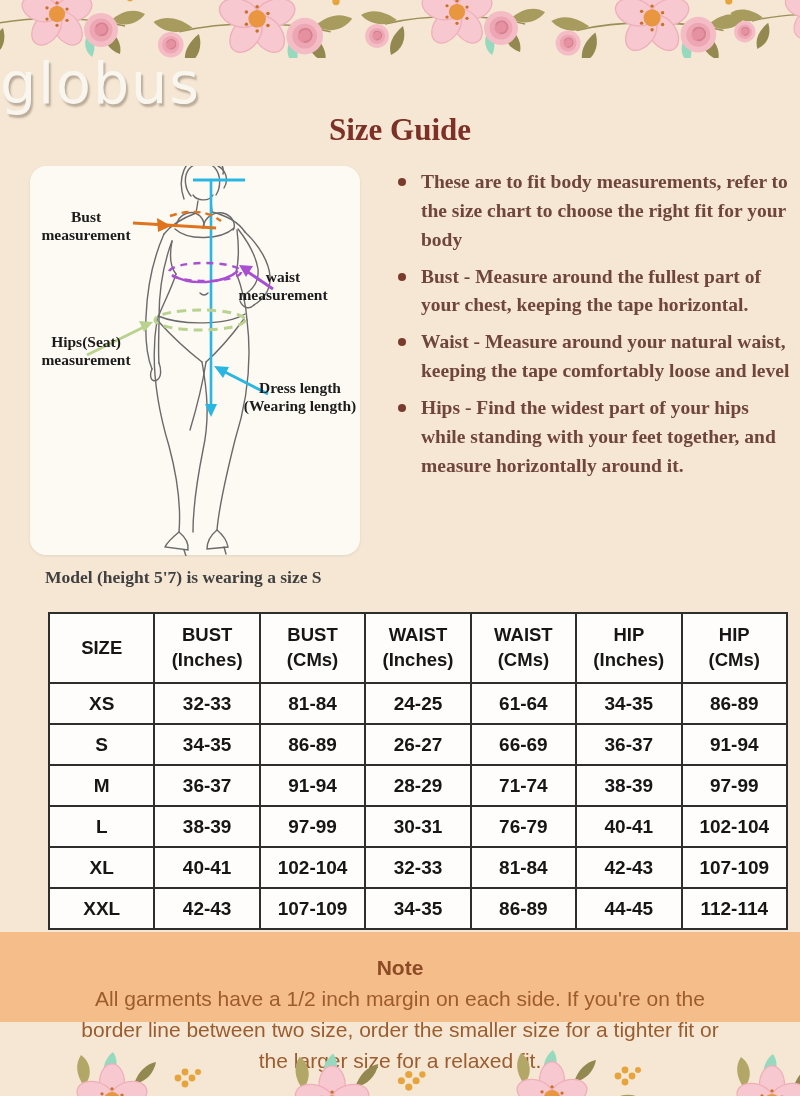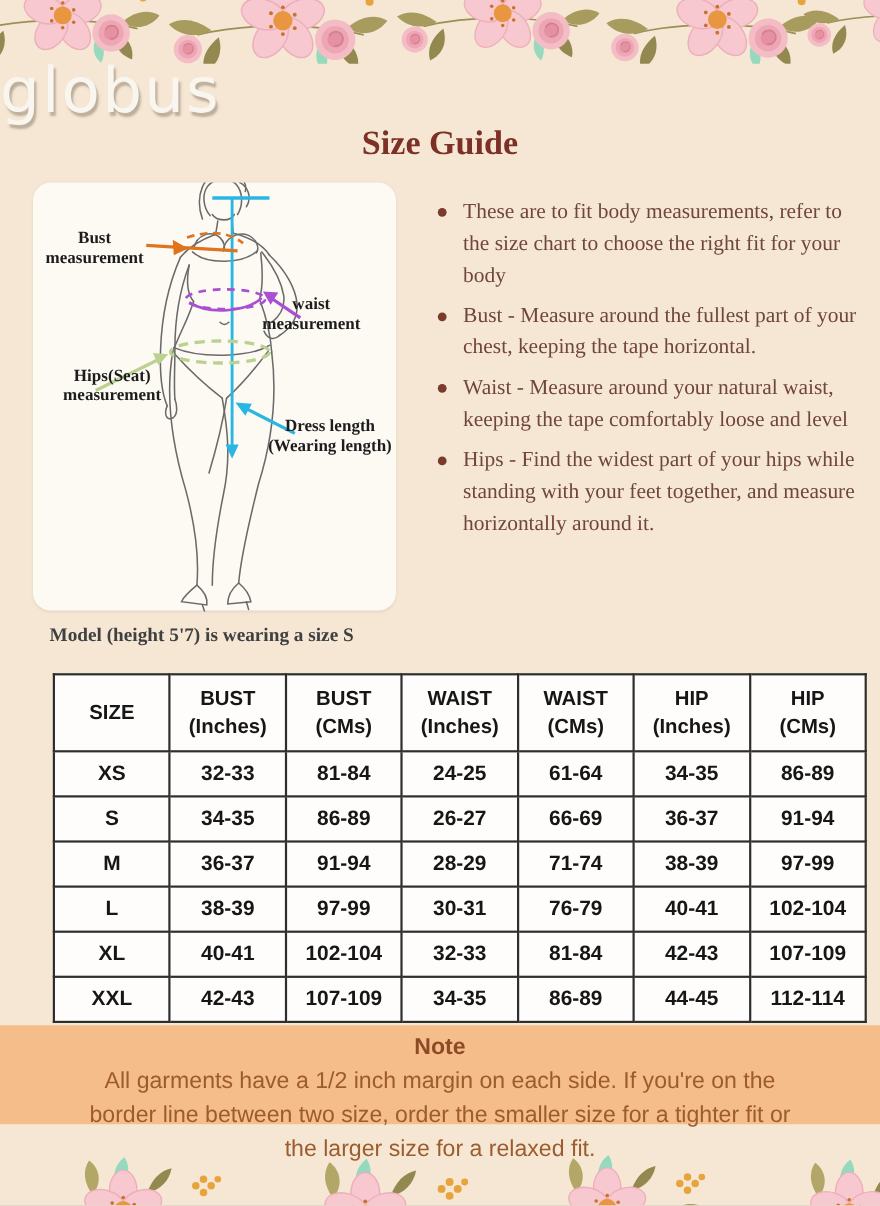--- a/index.html
+++ b/index.html
@@ -52,25 +52,25 @@
   .st-bust{stroke:var(--bust)}
   .st-waist{stroke:var(--waist)}
   .st-hips{stroke:var(--hips)}
   .st-dress{stroke:var(--dress)}
   .diag-label{
     position:absolute;font-size:15.5px;font-weight:700;line-height:1.18;
     color:#1c1c1c;text-align:center;white-space:pre-line;
   }
   .lbl-bust{left:8px;top:42px;width:96px}
   .lbl-waist{left:200px;top:102px;width:106px}
-  .lbl-hips{left:24px;top:167px;width:96px}
+  .lbl-hips{left:8px;top:167px;width:96px}
   .lbl-dress{left:212px;top:213px;width:116px}
   
   .instructions{
-    position:absolute;left:398px;top:179px;width:392px;list-style:none;
+    position:absolute;left:398px;top:168px;width:392px;list-style:none;font-weight:bold;
   }
   .instr{display:flex;margin-bottom:8px;color:var(--body-text);
     font-size:19.5px;line-height:1.48}
   .dot{flex:0 0 8px;width:8px;height:8px;border-radius:50%;
     background:#7a3b2c;margin:10px 15px 0 0}
   
   .model-caption{
     position:absolute;left:45px;top:567px;
     font-size:17.5px;font-weight:700;color:#404040;
   }
@@ -87,21 +87,21 @@
   .size-table th{height:70px;font-size:18.5px;font-weight:700;line-height:1.35}
   .size-table th .l1,.size-table th .l2{display:block}
   .size-table td{height:41px;font-size:19px;font-weight:700}
   .size-table td.size-cell{font-weight:700}
   
   .note{
     position:absolute;left:0;top:932px;width:800px;height:90px;
     background:var(--note-bg);text-align:center;
     font-family:"Liberation Sans", sans-serif;
   }
-  .note-title{margin-top:8px;font-size:21px;font-weight:700;color:var(--note-title)}
+  .note-title{margin-top:24px;font-size:21px;font-weight:700;color:var(--note-title)}
   .note-text{
     margin:3px auto 12px;width:668px;font-size:21px;line-height:1.48;
     color:var(--note-text);
   }
 </style>
 </head>
 <body>
 
 <div class="page">
 

